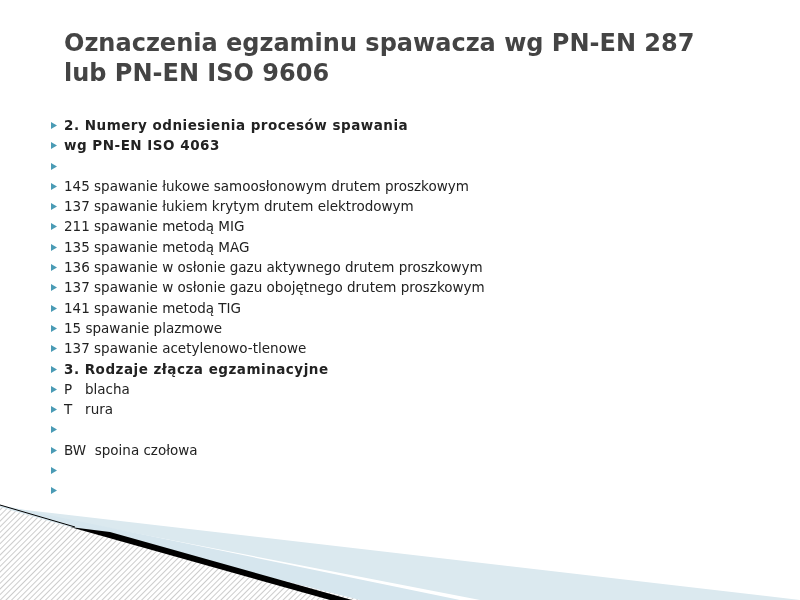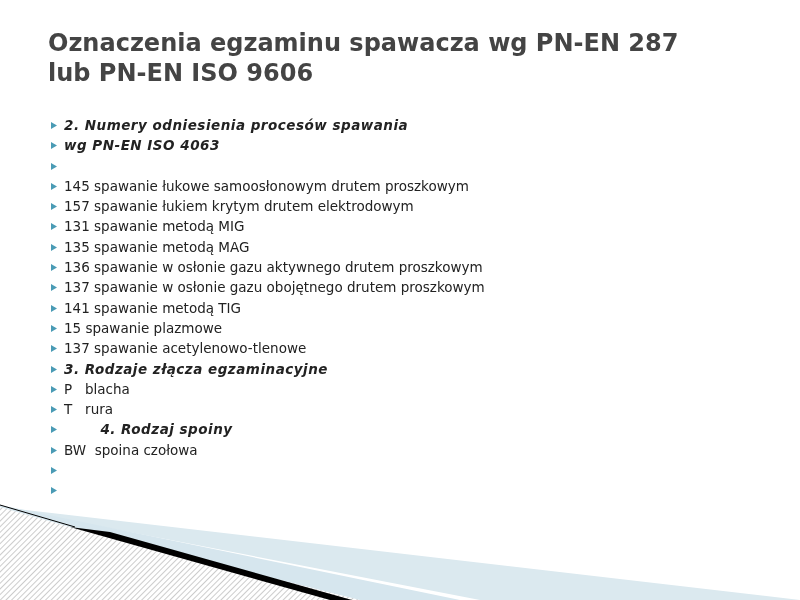--- a/index.html
+++ b/index.html
@@ -1,22 +1,22 @@
 <!DOCTYPE html>
 <html><head>
 <meta charset="utf-8">
 <style>
   html, body { margin:0; padding:0; }
   body { width:800px; height:600px; background:#ffffff; position:relative; overflow:hidden; font-family:"DejaVu Sans", sans-serif; }
-  .title { position:absolute; left:48px; top:28px; width:700px; font-family:"DejaVu Sans", sans-serif; font-weight:bold; font-size:24px; line-height:30px; color:#444444; }
+  .title { position:absolute; left:64px; top:28px; width:700px; font-family:"DejaVu Sans", sans-serif; font-weight:bold; font-size:24px; line-height:30px; color:#444444; }
   .list { position:absolute; left:51px; top:115px; margin:0; padding:0; list-style:none; }
   .item { height:20.3px; line-height:20.3px; font-size:13.5px; color:#222222; white-space:pre; position:relative; padding-left:13px; }
   .item .bullet { position:absolute; left:0; top:0; width:10px; height:20px; }
   .item .bullet svg { position:absolute; left:0; top:7px; }
-  .item.bold { font-weight:bold; letter-spacing:0.5px;font-style:italic; }
+  .item.bold { font-weight:bold; letter-spacing:0.5px; }
   .deco { position:absolute; left:0; top:0; width:800px; height:600px; pointer-events:none; }
 </style>
 </head>
 <body>
 
 <svg class="deco" viewBox="0 0 800 600" width="800" height="600">
   <defs>
     <pattern id="hatch" width="4" height="4" patternUnits="userSpaceOnUse" patternTransform="rotate(45)">
       <rect width="4" height="4" fill="#ffffff"></rect>
       <line x1="0" y1="0" x2="0" y2="4" stroke="#9a9a9a" stroke-width="1"></line>
@@ -42,24 +42,24 @@
           <polygon points="0,0 6,3.5 0,7" fill="#4a9bb5"></polygon>
         </svg></span><span>wg PN-EN ISO 4063</span></li>
     <li class="item bold"><span class="bullet"><svg width="6" height="7" viewBox="0 0 6 7">
           <polygon points="0,0 6,3.5 0,7" fill="#4a9bb5"></polygon>
         </svg></span></li>
     <li class="item"><span class="bullet"><svg width="6" height="7" viewBox="0 0 6 7">
           <polygon points="0,0 6,3.5 0,7" fill="#4a9bb5"></polygon>
         </svg></span><span>145 spawanie łukowe samoosłonowym drutem proszkowym</span></li>
     <li class="item"><span class="bullet"><svg width="6" height="7" viewBox="0 0 6 7">
           <polygon points="0,0 6,3.5 0,7" fill="#4a9bb5"></polygon>
-        </svg></span><span>157 spawanie łukiem krytym drutem elektrodowym</span></li>
+        </svg></span><span>137 spawanie łukiem krytym drutem elektrodowym</span></li>
     <li class="item"><span class="bullet"><svg width="6" height="7" viewBox="0 0 6 7">
           <polygon points="0,0 6,3.5 0,7" fill="#4a9bb5"></polygon>
-        </svg></span><span>131 spawanie metodą MIG</span></li>
+        </svg></span><span>211 spawanie metodą MIG</span></li>
     <li class="item"><span class="bullet"><svg width="6" height="7" viewBox="0 0 6 7">
           <polygon points="0,0 6,3.5 0,7" fill="#4a9bb5"></polygon>
         </svg></span><span>135 spawanie metodą MAG</span></li>
     <li class="item"><span class="bullet"><svg width="6" height="7" viewBox="0 0 6 7">
           <polygon points="0,0 6,3.5 0,7" fill="#4a9bb5"></polygon>
         </svg></span><span>136 spawanie w osłonie gazu aktywnego drutem proszkowym</span></li>
     <li class="item"><span class="bullet"><svg width="6" height="7" viewBox="0 0 6 7">
           <polygon points="0,0 6,3.5 0,7" fill="#4a9bb5"></polygon>
         </svg></span><span>137 spawanie w osłonie gazu obojętnego drutem proszkowym</span></li>
     <li class="item"><span class="bullet"><svg width="6" height="7" viewBox="0 0 6 7">
@@ -75,21 +75,21 @@
           <polygon points="0,0 6,3.5 0,7" fill="#4a9bb5"></polygon>
         </svg></span><span>3. Rodzaje złącza egzaminacyjne</span></li>
     <li class="item"><span class="bullet"><svg width="6" height="7" viewBox="0 0 6 7">
           <polygon points="0,0 6,3.5 0,7" fill="#4a9bb5"></polygon>
         </svg></span><span>P   blacha</span></li>
     <li class="item"><span class="bullet"><svg width="6" height="7" viewBox="0 0 6 7">
           <polygon points="0,0 6,3.5 0,7" fill="#4a9bb5"></polygon>
         </svg></span><span>T   rura</span></li>
     <li class="item bold"><span class="bullet"><svg width="6" height="7" viewBox="0 0 6 7">
           <polygon points="0,0 6,3.5 0,7" fill="#4a9bb5"></polygon>
-        </svg></span><span>       4. Rodzaj spoiny</span></li>
+        </svg></span></li>
     <li class="item"><span class="bullet"><svg width="6" height="7" viewBox="0 0 6 7">
           <polygon points="0,0 6,3.5 0,7" fill="#4a9bb5"></polygon>
         </svg></span><span>BW  spoina czołowa</span></li>
     <li class="item"><span class="bullet"><svg width="6" height="7" viewBox="0 0 6 7">
           <polygon points="0,0 6,3.5 0,7" fill="#4a9bb5"></polygon>
         </svg></span></li>
     <li class="item"><span class="bullet"><svg width="6" height="7" viewBox="0 0 6 7">
           <polygon points="0,0 6,3.5 0,7" fill="#4a9bb5"></polygon>
         </svg></span><span></span></li>
   </ul>

